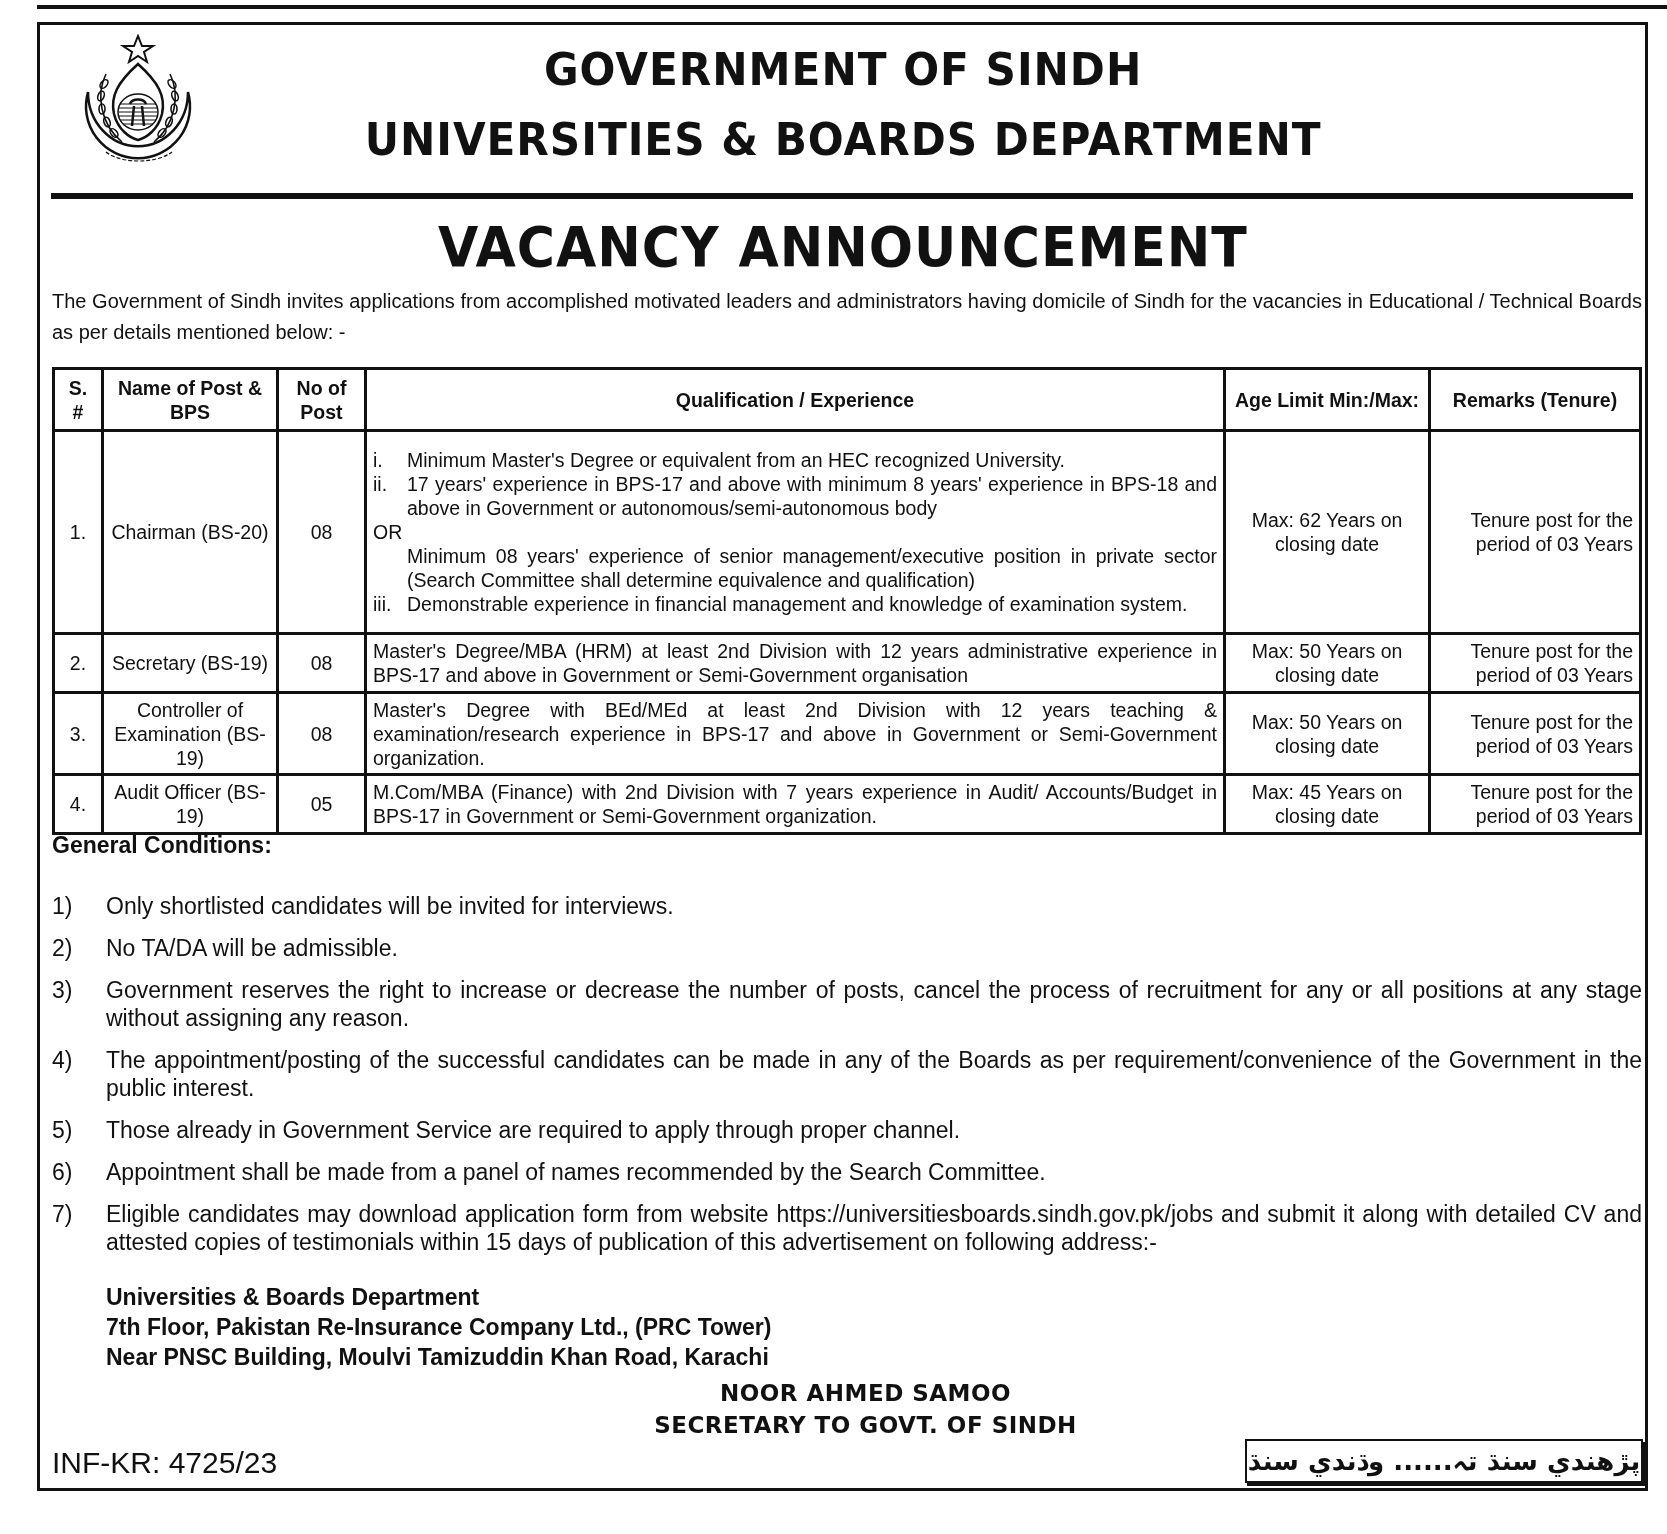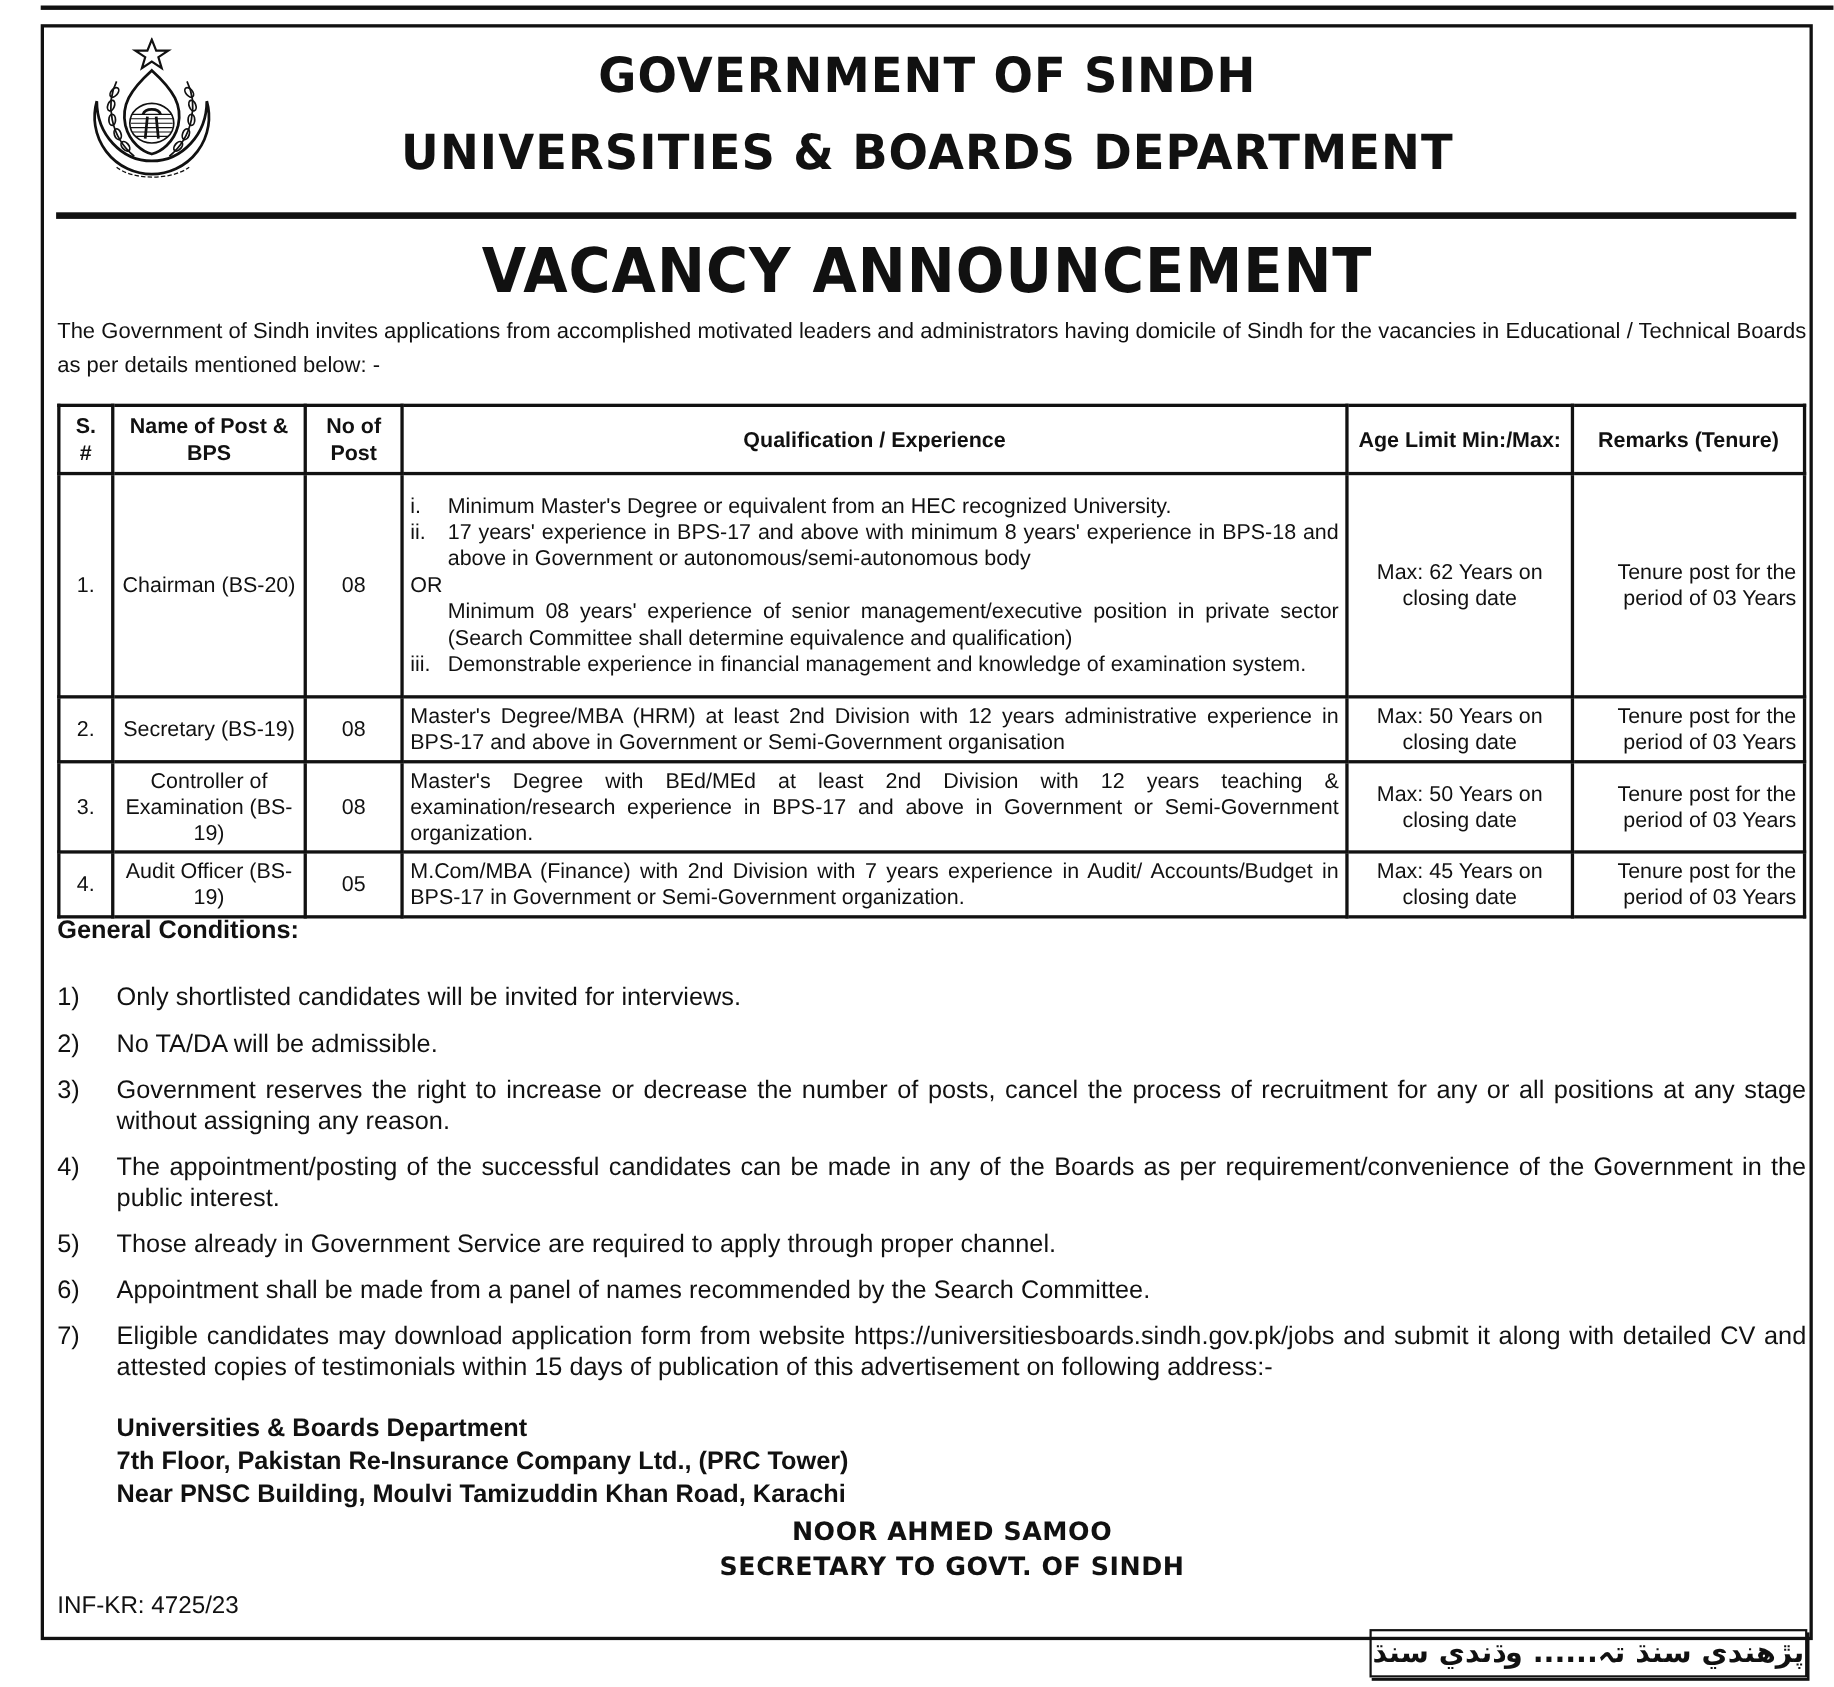--- a/index.html
+++ b/index.html
@@ -42,24 +42,24 @@
   .r4 td { height: 52px; }
 
   .gc-heading { position: absolute; left: 52px; top: 832px; font-size: 23px; font-weight: bold; }
   .conditions { position: absolute; left: 52px; top: 892px; width: 1590px; margin: 0; padding: 0; list-style: none;
                 font-size: 23px; line-height: 28px; }
   .conditions li { position: relative; padding-left: 54px; text-align: justify; margin-bottom: 14px; }
   .conditions .cnum { position: absolute; left: 0; top: 0; }
   .address { position: absolute; left: 106px; top: 1282px; font-size: 23px; font-weight: bold; line-height: 30px; }
   .signer { position: absolute; left: 0; top: 1377px; width: 1667px; text-align: center; padding-left: 40px; box-sizing: border-box;
             font-family: "DejaVu Sans", sans-serif; font-weight: bold; font-size: 23px; line-height: 32px; letter-spacing: 0.5px; margin-left: 12px; }
-  .ref { position: absolute; left: 52px; top: 1446px; font-size: 22px; }
+  .ref { position: absolute; left: 52px; top: 1446px; font-size: 30px; }
   .slogan { position: absolute; left: 1245px; top: 1439px; width: 398px; height: 44px; border: 2px solid #111;
             box-shadow: 2px 3px 0 #111; box-sizing: border-box; text-align: center; font-size: 26px; line-height: 40px;
-            font-family: "DejaVu Sans", sans-serif; font-weight: bold; direction: rtl; margin-top: 42px; }
+            font-family: "DejaVu Sans", sans-serif; font-weight: bold; direction: rtl; }
 </style>
 </head>
 <body>
 
 <div class="top-rule"></div>
 <div class="frame"></div>
 
 <svg class="emblem" viewBox="0 0 144 142">
   <polygon points="72,2 76,12 87,12 78,18 81,28 72,22 63,28 66,18 57,12 68,12" fill="none" stroke="#111" stroke-width="2"></polygon>
   <path d="M22,58 A52,52 0 1,0 122,58 A46,50 0 1,1 22,58 Z" fill="none" stroke="#111" stroke-width="2.5"></path>

